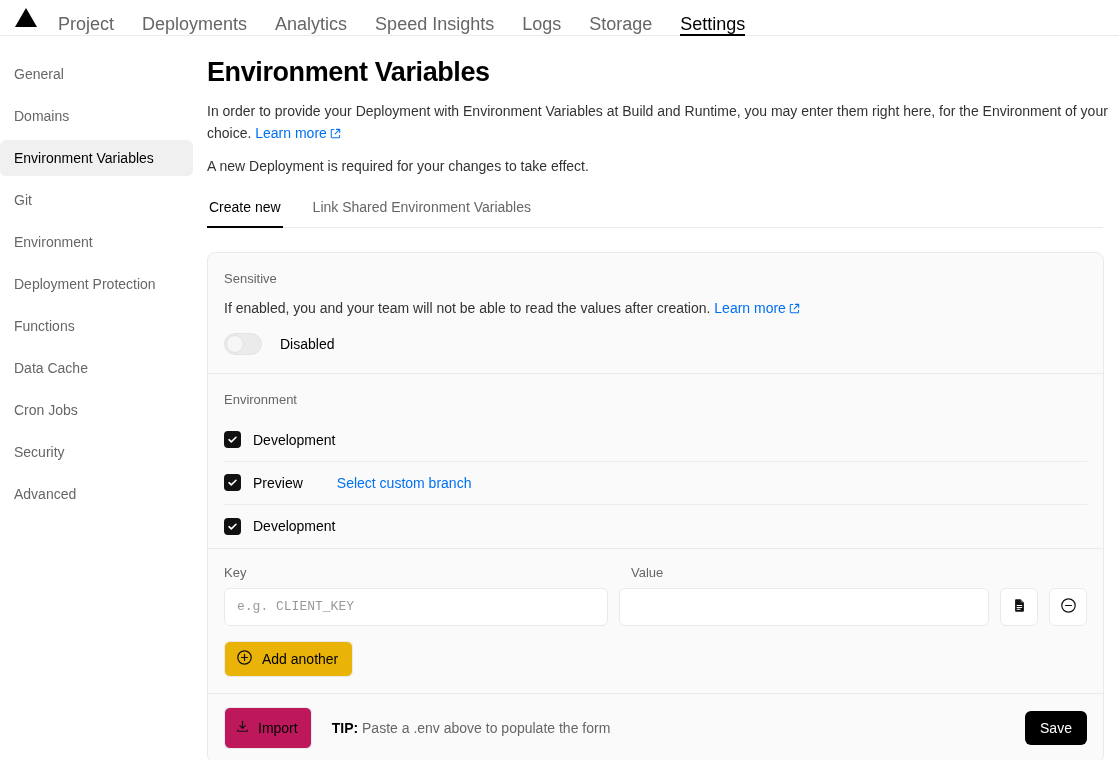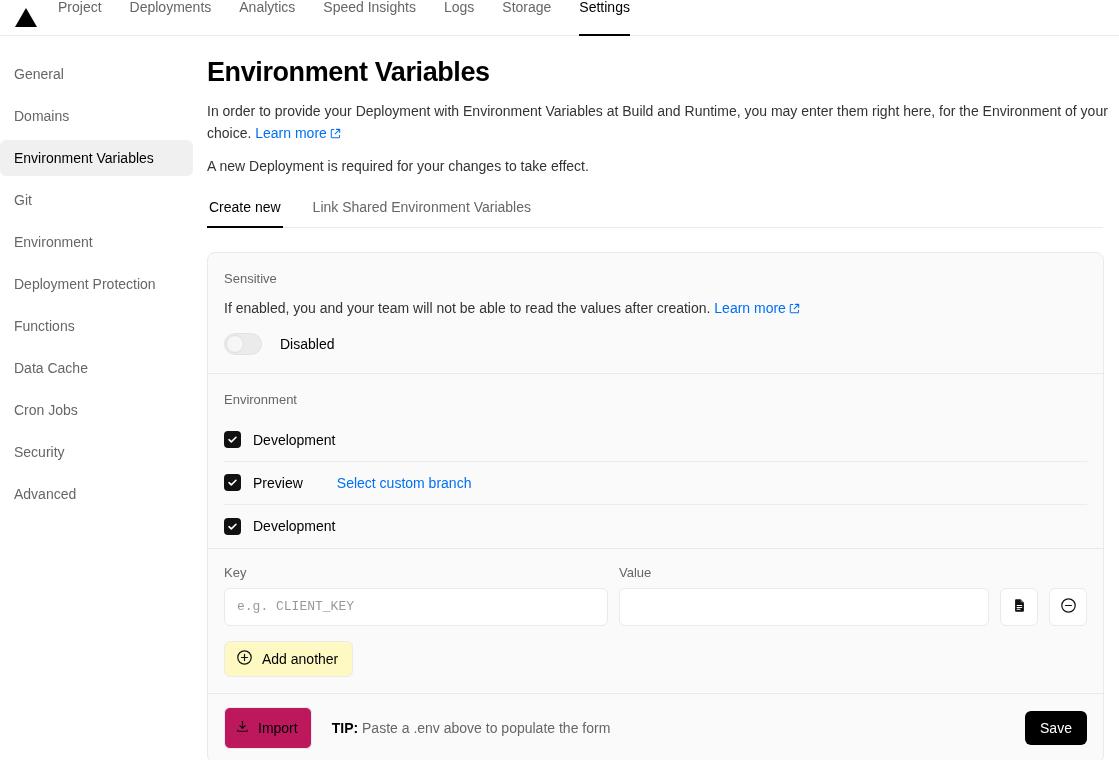--- a/index.html
+++ b/index.html
@@ -28,25 +28,25 @@
     margin-bottom: 0;
   }
   .logo-tri {
     width: 0; height: 0;
     border-left: 11px solid transparent;
     border-right: 11px solid transparent;
     border-bottom: 19px solid #000;
   }
   .navitems { display: flex; align-items: flex-end; height: 36px; }
   .navitem {
-    font-size: 14px;
+    font-size: 18px;
     color: #666666;
     padding: 0 14px;
     height: 36px;
-    display: flex; align-items: flex-start;
+    display: flex; align-items: flex-end;
     cursor: pointer;
     position: relative;
     white-space: nowrap;
   }
   .navitem.active { color: #000000; }
   .navitem.active::after {
     content: "";
     position: absolute;
     left: 14px; right: 14px; bottom: -1px;
     height: 2px;
@@ -211,21 +211,21 @@
     margin-left: 12px;
     white-space: nowrap;
   }
   .branch-link {
     margin-left: 34px;
     font-size: 14px;
   }
 
   
   .kv { padding: 16px 16px 16px 16px; }
-  .kv-heads { display: flex; margin-bottom: 8px; }
+  .kv-heads { display: flex; margin-bottom: 8px; gap: 12px; }
   .kv-head {
     font-size: 13px;
     color: #666666;
   }
   .kv-head.key { width: 395px; flex: 0 0 395px; }
   .kv-inputs { display: flex; align-items: center; }
   .inp {
     height: 38px;
     border: 1px solid #eaeaea;
     border-radius: 6px;
@@ -252,21 +252,21 @@
     margin-left: 11px;
     display: flex; align-items: center; justify-content: center;
     cursor: pointer;
     padding: 0;
   }
   .add-btn {
     margin-top: 15px;
     height: 36px;
     border: 1px solid #eaeaea;
     border-radius: 6px;
-    background: #fef9c3;
+    background: #eab308;
     display: inline-flex;
     align-items: center;
     padding: 0 14px 0 11px;
     font-size: 14px;
     font-weight: 500;
     color: #000;
     cursor: pointer;
     font-family: "Liberation Sans", sans-serif;
   }
   .add-btn .lbl { margin-left: 9px; }

